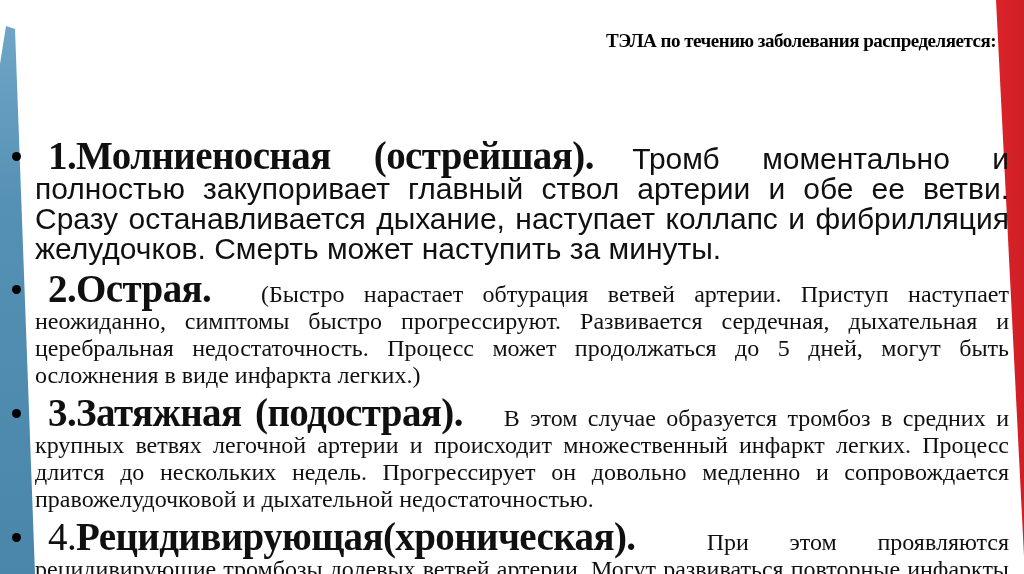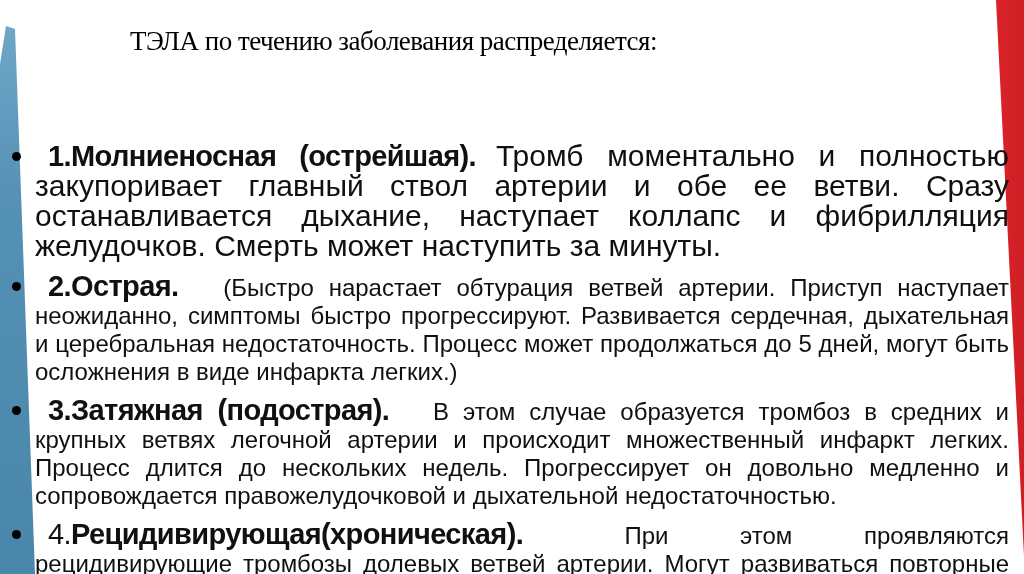--- a/index.html
+++ b/index.html
@@ -18,24 +18,24 @@
     clip-path:polygon(6px 26px, 15px 29px, 35px 574px, 0px 574px, 0px 64px);
   }
   .wedge-right {
     position:absolute; right:0; top:0; width:32px; height:574px;
     background:linear-gradient(90deg,#ee8184 0%, #d92329 14%, #cf1f25 100%);
     clip-path:polygon(4px 0px, 32px 0px, 32px 556px);
   }
 
   .title {
     position:absolute; top:26px; left:130px; right:28px; margin:0;
-    text-align:left;
+    text-align:right;
     font-family:"Liberation Serif", serif;
-    font-weight:normal;
-    font-size:27px;
+    font-weight:bold;
+    font-size:19px;
     line-height:30px;
     letter-spacing:-0.5px;
     color:#000;
   }
 
   .bullets {
     position:absolute; top:140px; left:35px; width:974px;
     color:#101010;
   }
   .bullet {
@@ -44,33 +44,33 @@
     text-indent:13px;
     line-height:25px;
     margin-bottom:7px;
   }
   .dot {
     position:absolute; left:-23px; top:12px;
     width:9px; height:9px; border-radius:50%;
     background:#000;
   }
   .hdr {
-    font-family:Liberation Sans, sans-serif;
+    font-family:Liberation Serif, serif;
     font-weight:bold;
-    font-size:29px;
+    font-size:39px;
     line-height:32px;
     letter-spacing:-0.6px;
   }
   .hdr .num-regular { font-weight:normal; }
   .body-sans {
     font-family:"Liberation Sans", sans-serif;
     font-size:30px;
   }
   .body-serif {
-    font-family:Liberation Sans, sans-serif;
+    font-family:Liberation Serif, serif;
     font-size:24px;
     margin-left:32px;
   }
 </style>
 </head>
 <body>
 
 <div class="slide">
   <div class="wedge-left"></div>
   <div class="wedge-right"></div>

